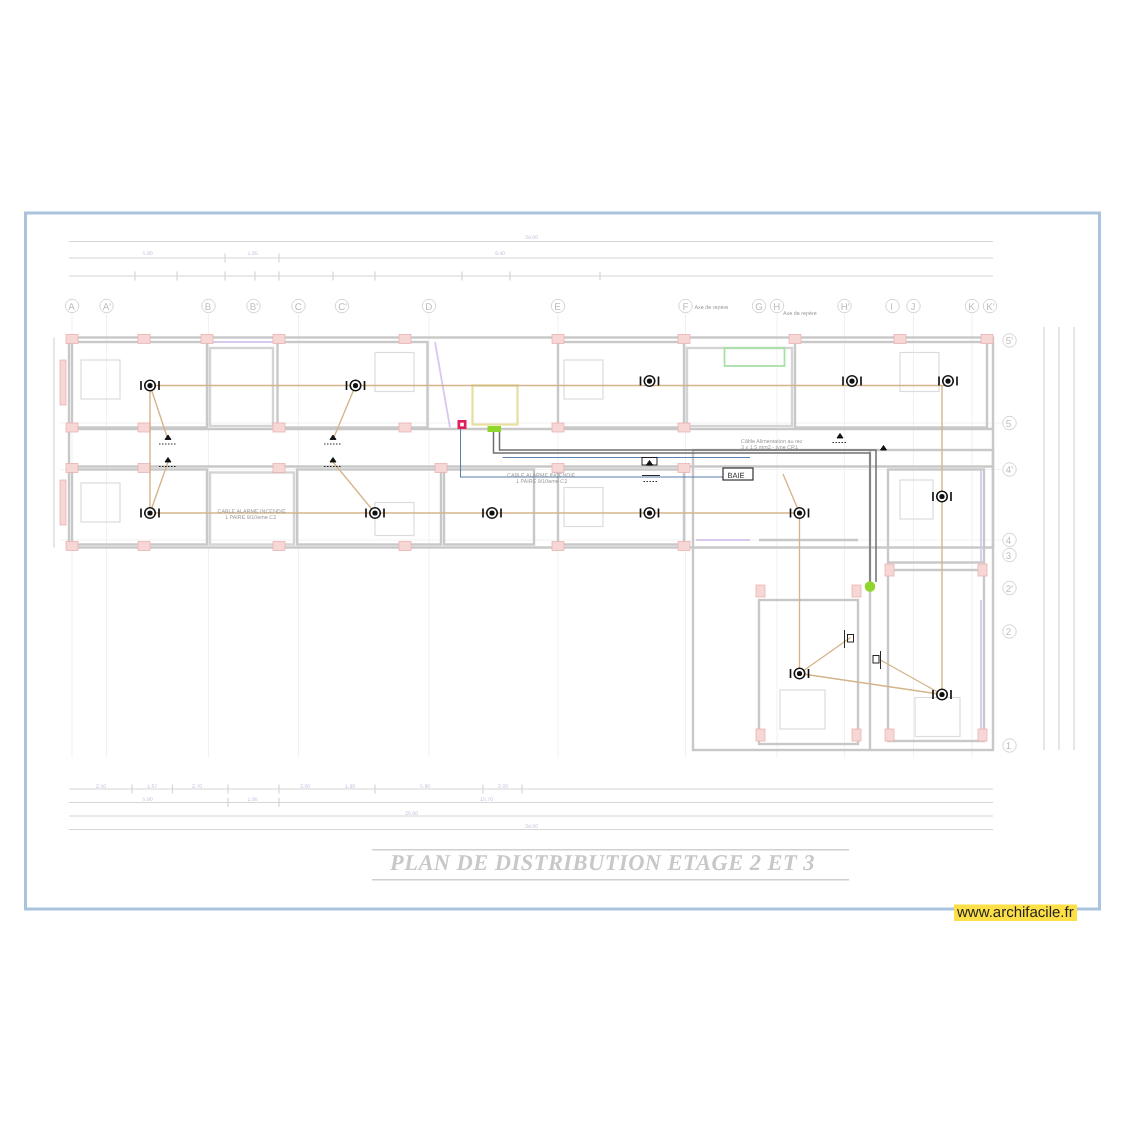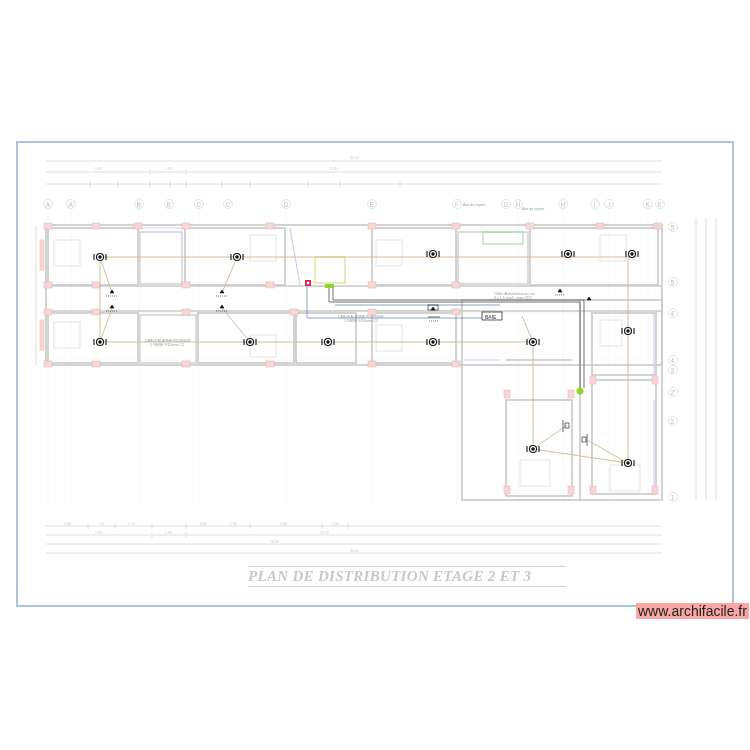--- a/index.html
+++ b/index.html
@@ -1,21 +1,21 @@
 <!DOCTYPE html>
 <html><head>
 <meta charset="utf-8">
 <style>
   html, body { margin:0; padding:0; background:#ffffff; }
   body { width:750px; height:750px; position:relative; overflow:hidden; font-family:"Liberation Sans", sans-serif; }
   #plan-frame { position:absolute; left:16px; top:141px; width:718px; height:466px; border:2px solid #a9c4dc; box-sizing:border-box; background:#fff; }
   #plan-svg { position:absolute; left:0; top:0; }
-  .title { position:absolute; left:248px; top:568px; font-family:"Liberation Serif", serif; font-style:italic; font-weight:bold; font-size:15px; color:#c8c8c8; letter-spacing:0.3px; white-space:nowrap; }
+  .title { position:absolute; left:260px; top:568px; font-family:"Liberation Serif", serif; font-style:italic; font-weight:bold; font-size:15px; color:#c8c8c8; letter-spacing:0.3px; white-space:nowrap; }
   .title-rule { position:absolute; left:248px; height:1px; width:318px; background:#d0d0d0; }
-  .watermark { position:absolute; left:636px; top:603px; font-size:14px; color:#222; background:#fca5a5; padding:0 2px; white-space:nowrap; }
+  .watermark { position:absolute; left:636px; top:603px; font-size:10px; color:#222; background:#fde047; padding:0 2px; white-space:nowrap; }
   .axis-label { font-family:"Liberation Sans", sans-serif; font-size:6.5px; fill:#bdbdbd; }
   .dim-text { font-family:"Liberation Sans", sans-serif; font-size:3.5px; fill:#c5c5e0; }
   .note-text { font-family:"Liberation Sans", sans-serif; font-size:3.6px; fill:#9a9a9a; }
 </style>
 </head>
 <body>
 
 <div id="plan-frame"></div>
 
 <svg id="plan-svg" width="750" height="750" viewBox="0 0 750 750" xmlns="http://www.w3.org/2000/svg">

